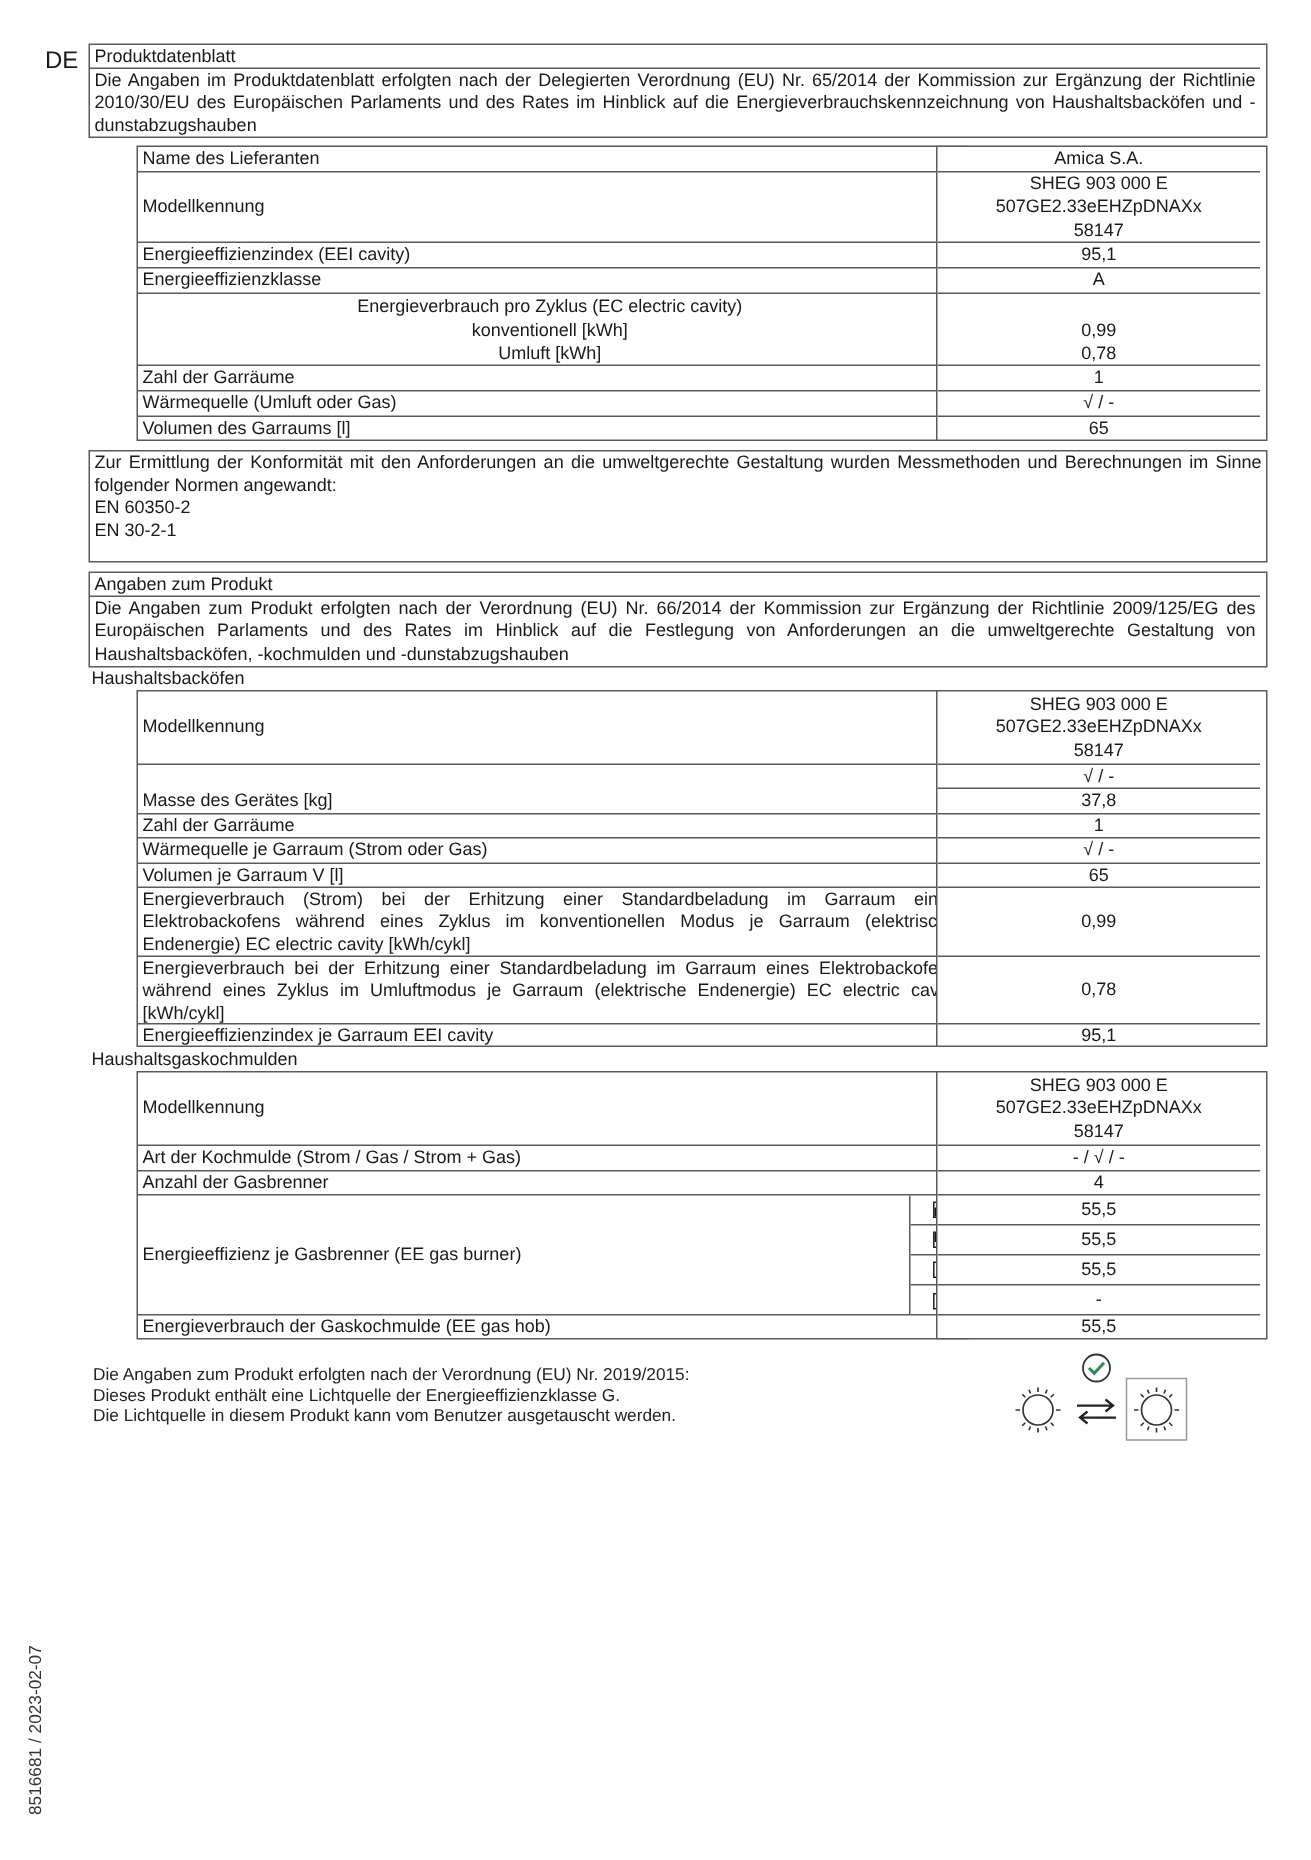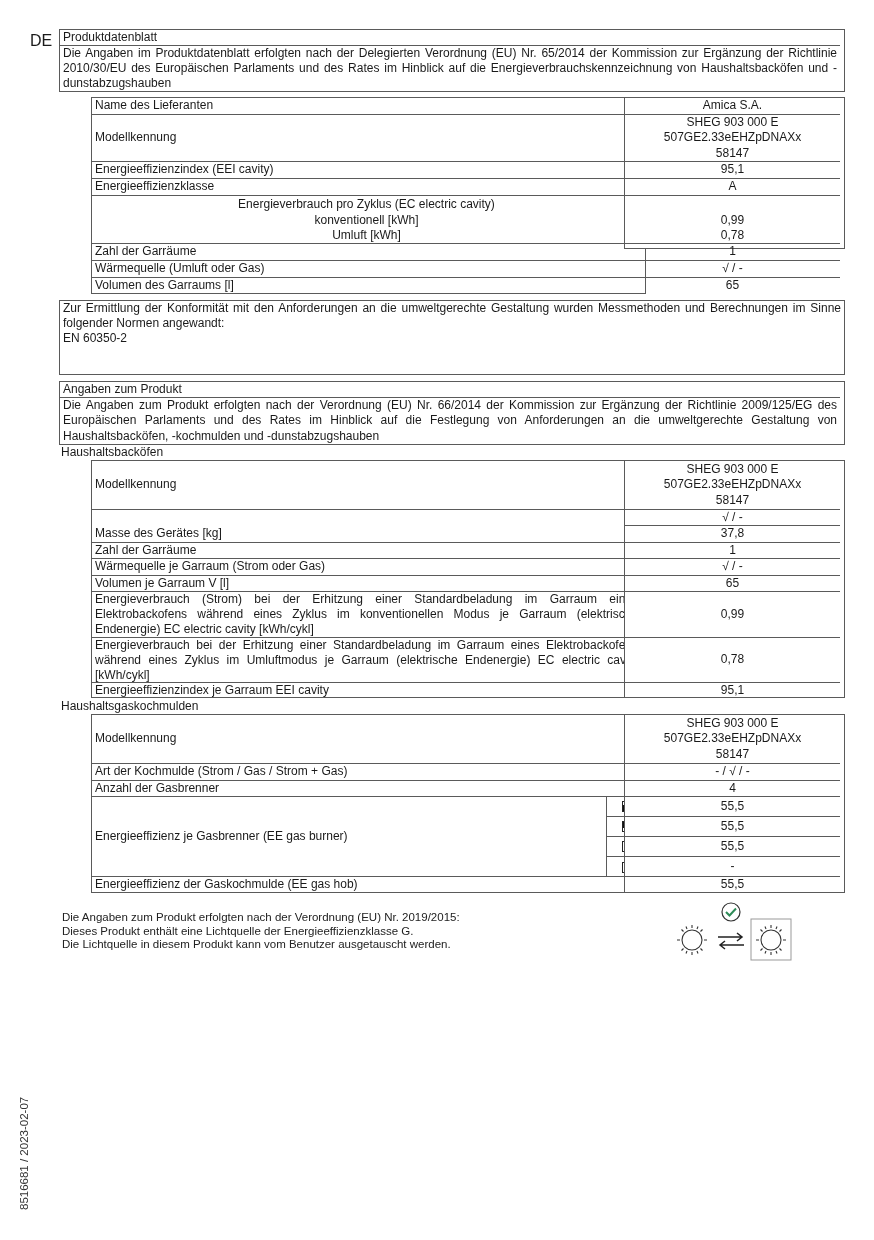--- a/index.html
+++ b/index.html
@@ -44,38 +44,39 @@
   <div class="row vcenter" style="top:64px;height:17px;">Energieeffizienzindex (EEI cavity)</div>
   <div class="row vcenter" style="top:81px;height:17px;">Energieeffizienzklasse</div>
   <div class="row multi" style="top:98px;height:48px;padding-top:1px;">Energieverbrauch pro Zyklus (EC electric cavity)
 konventionell [kWh]
 Umluft [kWh]</div>
   <div class="row vcenter" style="top:146px;height:17px;">Zahl der Garräume</div>
   <div class="row vcenter" style="top:163px;height:17px;">Wärmequelle (Umluft oder Gas)</div>
   <div class="row vcenter" style="top:180px;height:16px;">Volumen des Garraums [l]</div>
 </div>
 
-<div class="box col-right" style="top:97px;height:152px;">
+<div class="box col-right" style="top:97px;height:197px;">
   <div class="row vcenter center" style="top:0;height:17px;">Amica S.A.</div>
   <div class="row vcenter center multi" style="top:17px;height:47px;">SHEG 903 000 E
 507GE2.33eEHZpDNAXx
 58147</div>
   <div class="row vcenter center" style="top:64px;height:17px;">95,1</div>
   <div class="row vcenter center" style="top:81px;height:17px;">A</div>
   <div class="row center multi" style="top:98px;height:48px;padding-top:1px;">
 0,99
 0,78</div>
   <div class="row vcenter center" style="top:146px;height:17px;">1</div>
   <div class="row vcenter center" style="top:163px;height:17px;">√ / -</div>
   <div class="row vcenter center" style="top:180px;height:16px;">65</div>
 </div>
 
 <div class="box full" style="top:300px;height:75px;padding:0 3px;line-height:15px;">
   <div class="justify">Zur Ermittlung der Konformität mit den Anforderungen an die umweltgerechte Gestaltung wurden Messmethoden und Berechnungen im Sinne folgender Normen angewandt:</div>
   <div>EN 60350-2</div>
+  <div>EN 30-2-1</div>
 </div>
 
 <div class="box full" style="top:381px;height:64px;">
   <div class="row" style="top:0;height:16px;">Angaben zum Produkt</div>
   <div class="row justify" style="top:16px;height:47px;line-height:15.3px;">Die Angaben zum Produkt erfolgten nach der Verordnung (EU) Nr. 66/2014 der Kommission zur Ergänzung der Richtlinie 2009/125/EG des Europäischen Parlaments und des Rates im Hinblick auf die Festlegung von Anforderungen an die umweltgerechte Gestaltung von Haushaltsbacköfen, -kochmulden und -dunstabzugshauben</div>
 </div>
 <div class="sub-heading" style="top:445px;">Haushaltsbacköfen</div>
 
 <div class="box col-left" style="top:460px;height:238px;">
   <div class="row vcenter" style="top:0;height:49px;">Modellkennung</div>
@@ -125,21 +126,21 @@
             <div class="q q-tr"></div>
           </div>
         </div>
       <div class="icon-cell" style="top:60px;height:20px;">
           <div class="burner">
             <div class="q q-br"></div>
           </div>
         </div>
     </div>
   </div>
-  <div class="row vcenter" style="top:162px;height:16px;">Energieeffizienz der Gaskochmulde (EE gas hob)</div>
+  <div class="row vcenter" style="top:162px;height:16px;">Energieverbrauch der Gaskochmulde (EE gas hob)</div>
 </div>
 
 <div class="box col-right" style="top:714px;height:179px;">
   <div class="row vcenter center multi" style="top:0;height:49px;">SHEG 903 000 E
 507GE2.33eEHZpDNAXx
 58147</div>
   <div class="row vcenter center" style="top:49px;height:17px;">- / √ / -</div>
   <div class="row vcenter center" style="top:66px;height:16px;">4</div>
   <div class="row vcenter center" style="top:82px;height:20px;">55,5</div>
   <div class="row vcenter center" style="top:102px;height:20px;">55,5</div>

